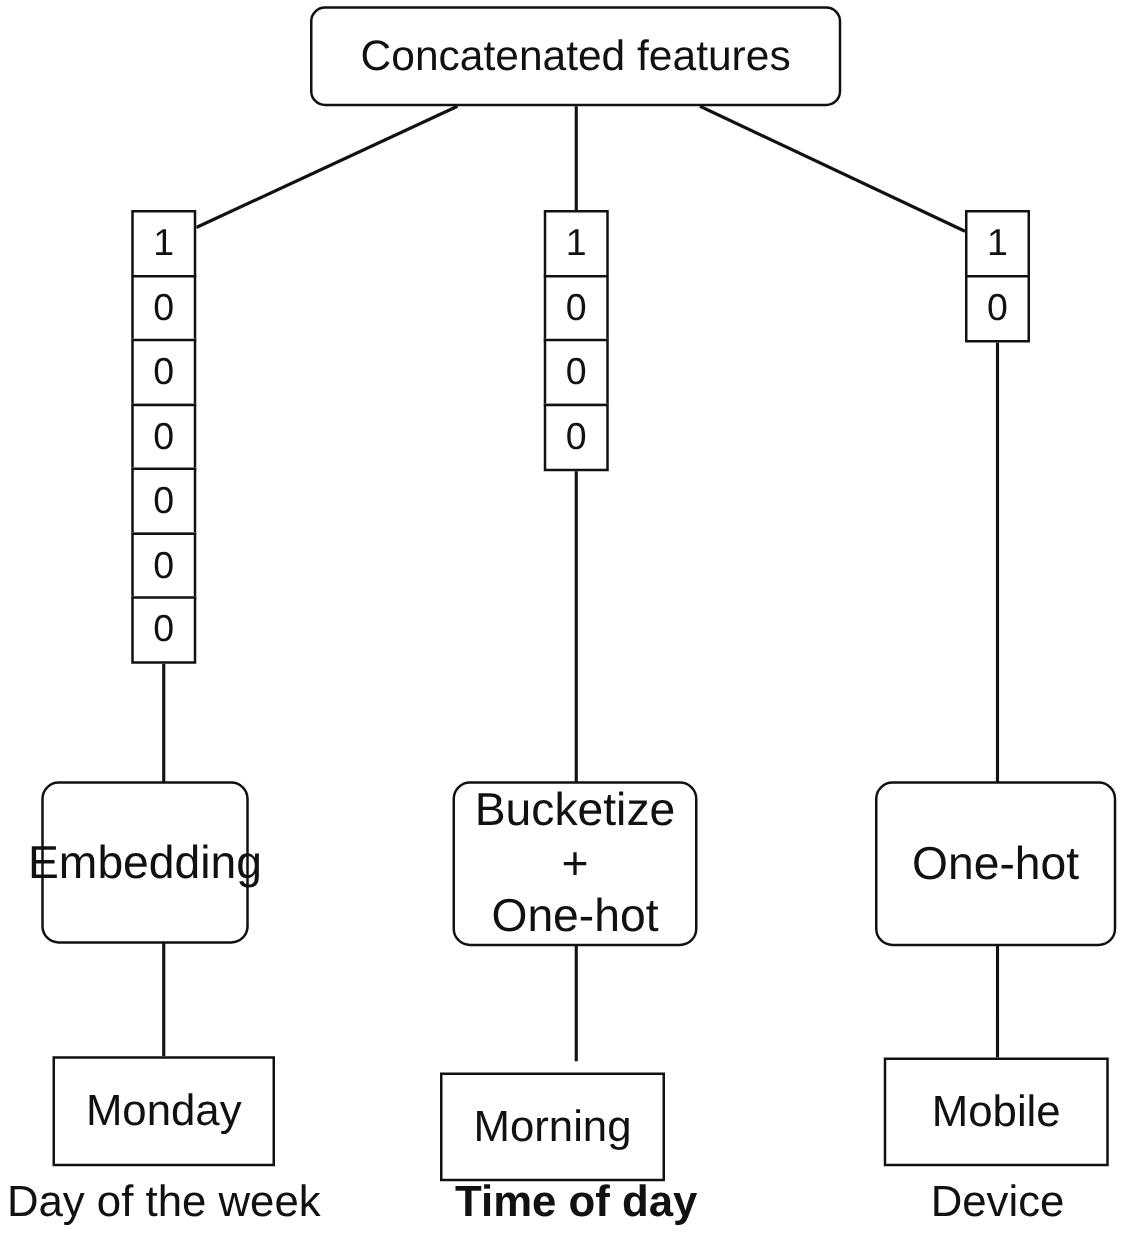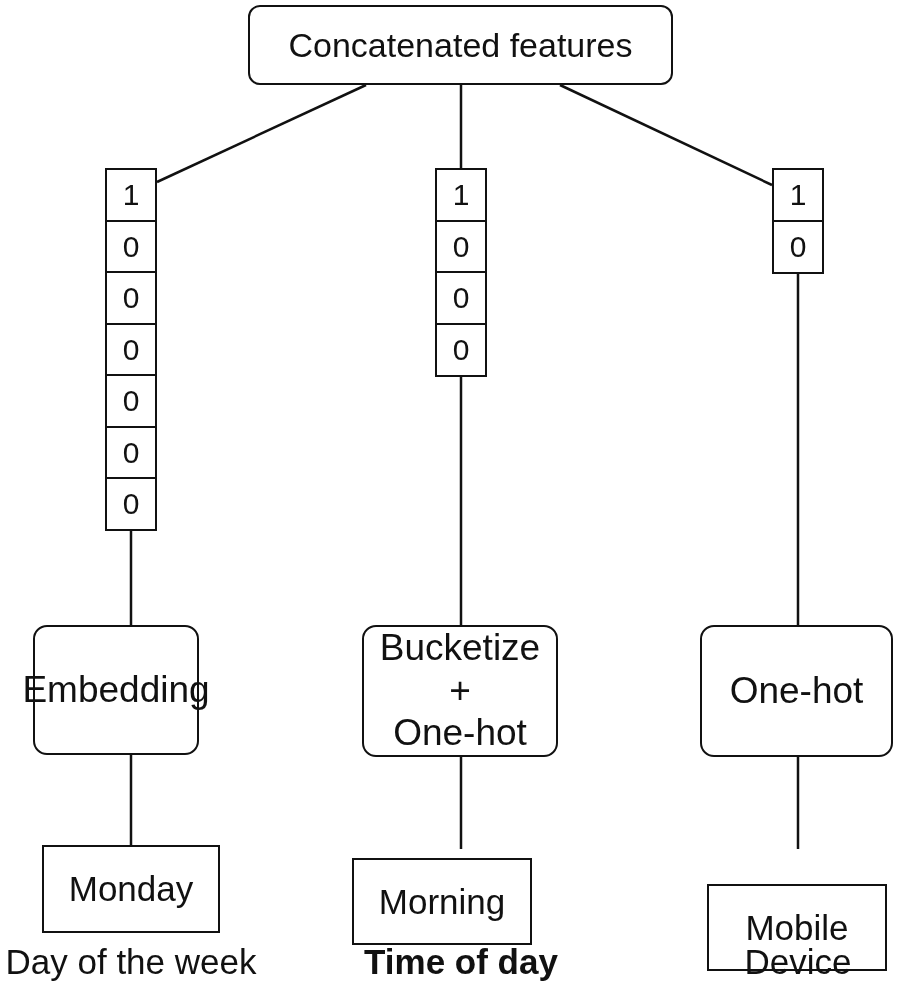--- a/index.html
+++ b/index.html
@@ -48,21 +48,21 @@
   }
   .process-node { font-size: 37px; line-height: 1.16; }
   .value-node   { font-size: 35px; }
 
   .embedding-node { left: 33px;  top: 625px; width: 166px; height: 130px; }
   .bucketize-node { left: 362px; top: 625px; width: 196px; height: 132px; }
   .onehot-node    { left: 700px; top: 625px; width: 193px; height: 132px; }
 
   .monday-node  { left: 42px;  top: 845px; width: 178px; height: 88px; }
   .morning-node { left: 352px; top: 846px; width: 180px; height: 87px; margin-top: 12px; }
-  .mobile-node  { left: 707px; top: 846px; width: 180px; height: 87px; margin-top: 38px; }
+  .mobile-node  { left: 707px; top: 846px; width: 180px; height: 87px; }
 
   .vector {
     position: absolute;
     z-index: 1;
     display: flex;
     flex-direction: column;
   }
   .vector-day    { left: 105px; top: 168px; }
   .vector-time   { left: 435px; top: 168px; }
   .vector-device { left: 772px; top: 168px; }

